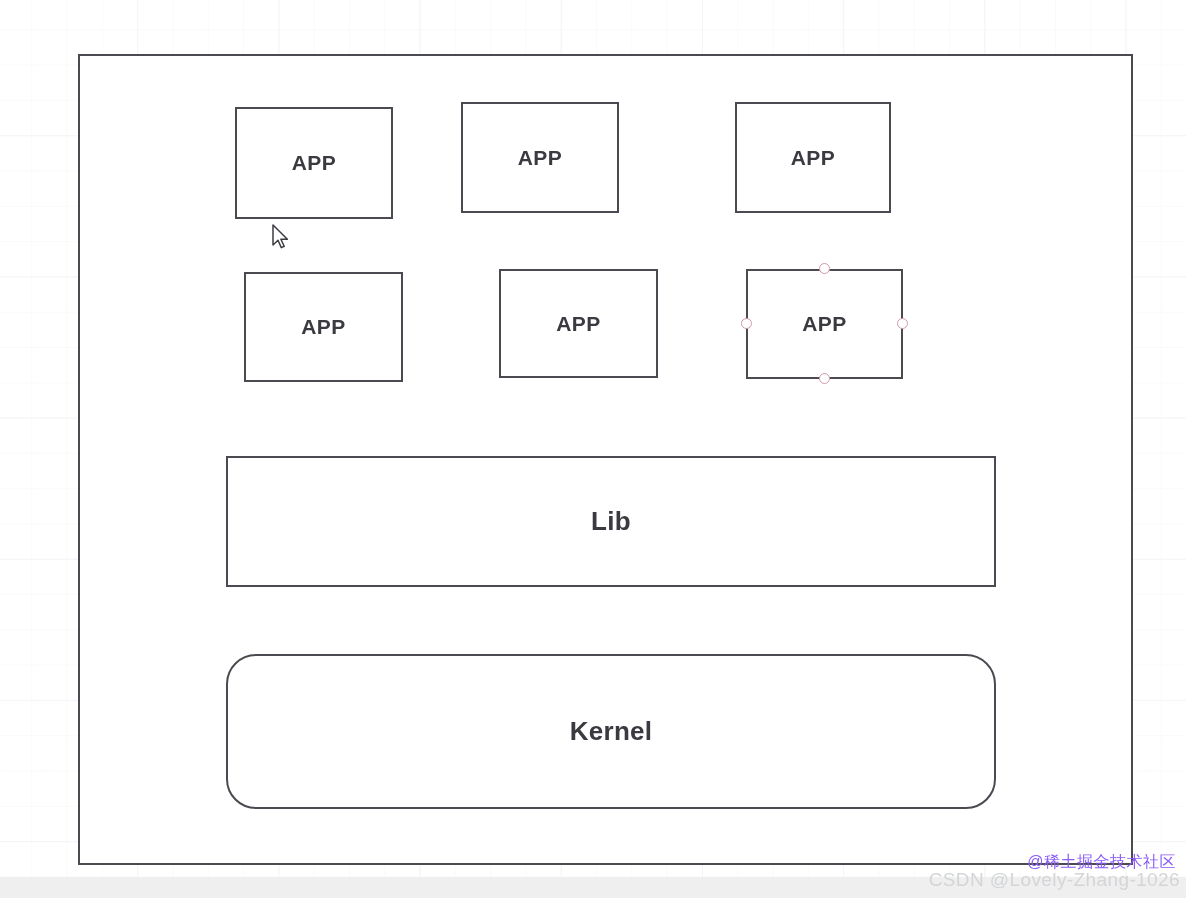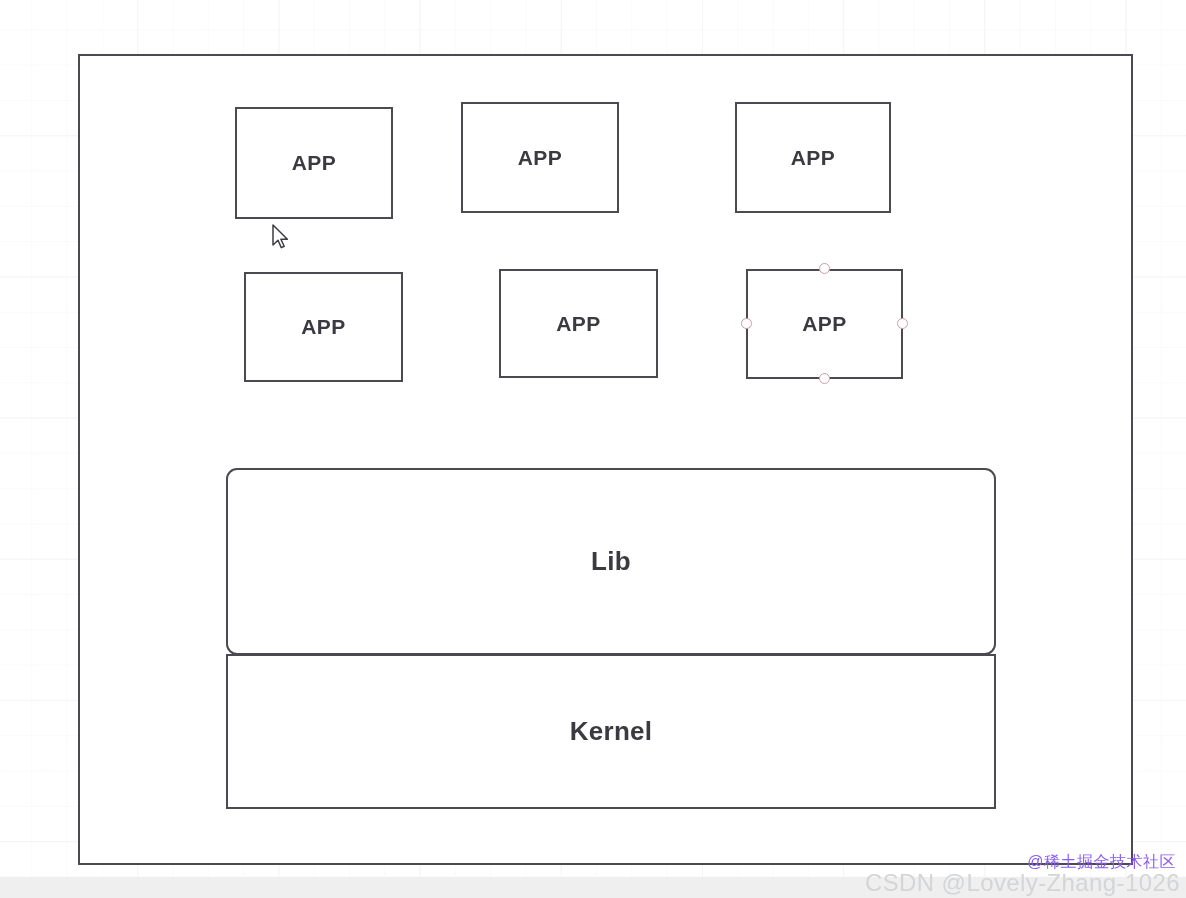--- a/index.html
+++ b/index.html
@@ -97,22 +97,22 @@
   .layer-box {
     border-width: 2px;
   }
   .layer-label {
     font-size: 26px;
     font-weight: bold;
     color: #3a3a40;
     letter-spacing: 0.3px;
     user-select: none;
   }
-  #lib-box    { left: 226px; top: 468px; width: 770px; height: 187px; border-radius: 11px; }
-  #kernel-box { left: 226px; top: 654px; width: 770px; height: 155px; }
+  #lib-box    { left: 226px; top: 456px; width: 770px; height: 131px; }
+  #kernel-box { left: 226px; top: 654px; width: 770px; height: 155px; border-radius: 30px; }
 
   
   .handle {
     position: absolute;
     width: 11px;
     height: 11px;
     border-radius: 50%;
     background: #ffffff;
     border: 1.6px solid #d29aa8;
     box-sizing: border-box;
@@ -141,21 +141,21 @@
   #watermark-juejin {
     right: 10px;
     top: 852px;
     font-size: 16px;
     color: #8b5cf6;
     letter-spacing: 0.5px;
   }
   #watermark-csdn {
     right: 6px;
     top: 869px;
-    font-size: 24px;
+    font-size: 19px;
     color: #d3d5d7;
     letter-spacing: 0.4px;
   }
 </style>
 </head>
 <body>
 
 <div id="canvas">
   <div id="grid-veil"></div>
 

